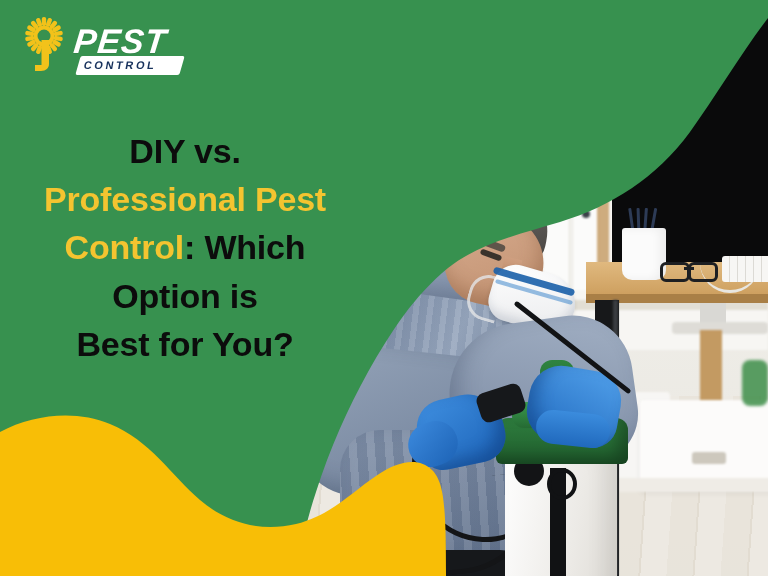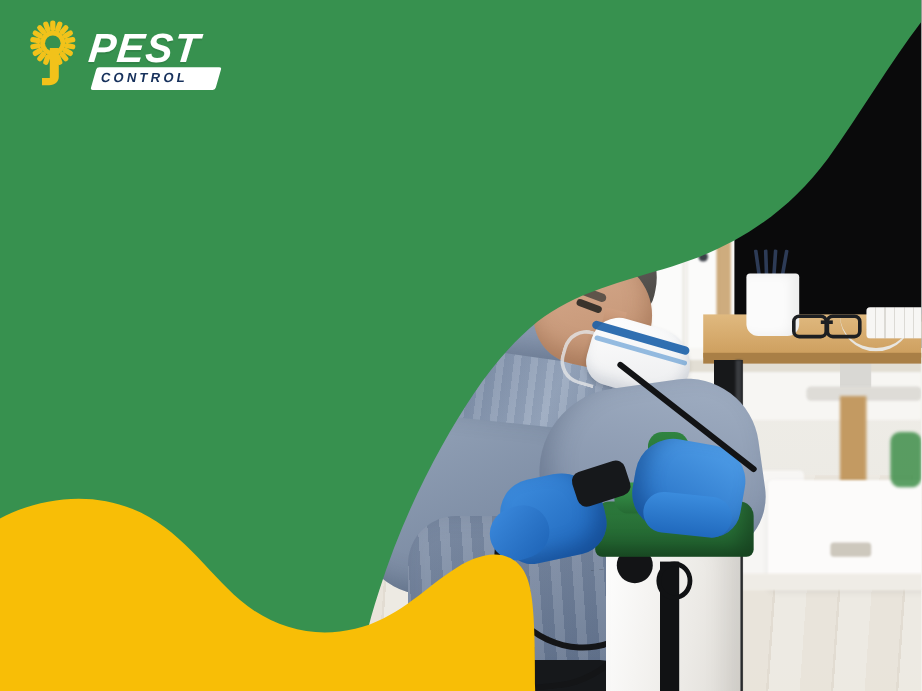--- a/index.html
+++ b/index.html
@@ -373,14 +373,21 @@
         <circle cx="26" cy="20" r="10.5"></circle>
       </g>
       <circle cx="26" cy="20" r="6.5" fill="#37914F"></circle>
       <path d="M23.5,24 L31,24 L31,48 C31,52 28,55 23,55 L17,55 L17,49 L23.5,49 Z" fill="#F2C21A"></path>
     </svg>
     <div class="logo-pest">PEST</div>
     <div class="ctrl-banner"></div>
     <div class="ctrl-text">CONTROL</div>
   </div>
 
+  <h1 class="title">
+    <span class="tline">DIY vs.</span>
+    <span class="tline hl">Professional Pest</span>
+    <span class="tline"><span class="hl">Control</span><span>: Which</span></span>
+    <span class="tline">Option is</span>
+    <span class="tline">Best for You?</span>
+  </h1>
 
 </div>
 
 </body></html>

